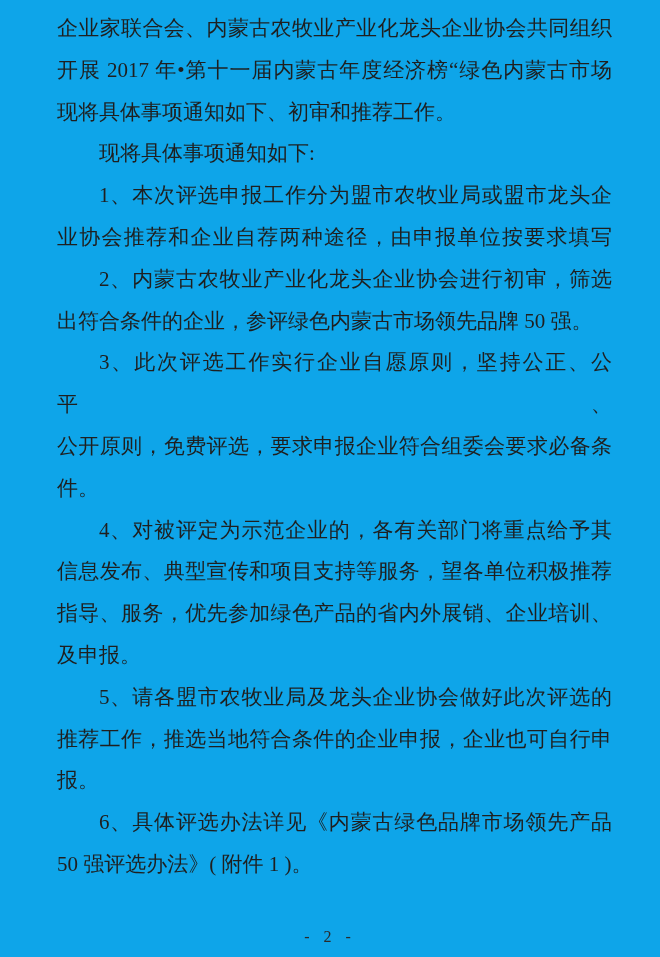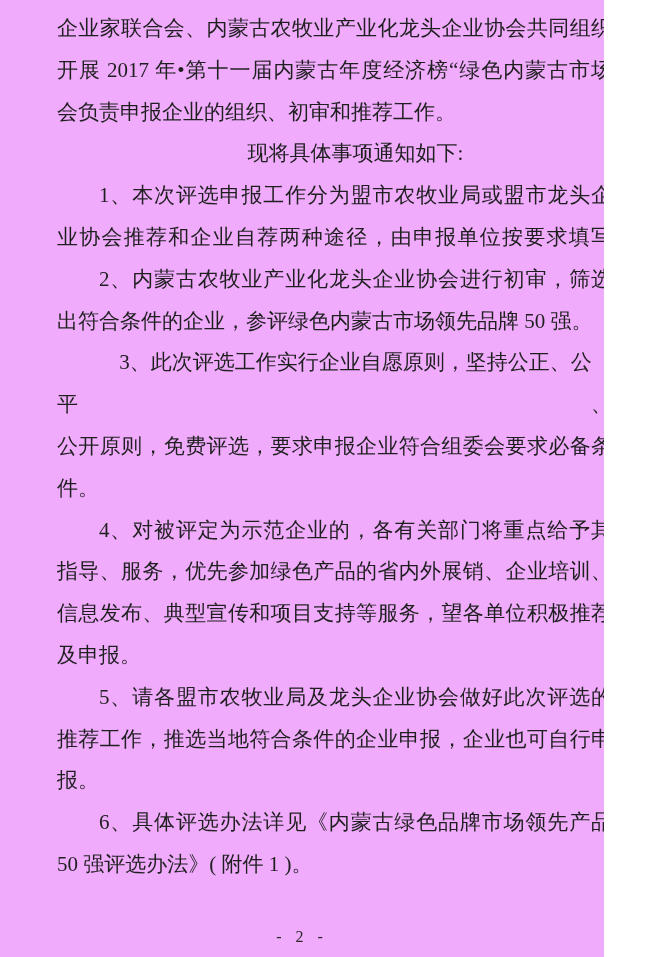--- a/index.html
+++ b/index.html
@@ -2,23 +2,23 @@
 <html><head>
 <meta charset="utf-8">
 <style>
   html, body {
     margin: 0;
     padding: 0;
     background: #ffffff;
   }
   .page {
     position: relative;
-    width: 604px;
+    width: 660px;
     height: 957px;
-    background: #f0abfc;
+    background: #0ea5e9;
     overflow: hidden;
     font-family: "Liberation Serif", "DejaVu Serif", serif;
     color: #1f1f1f;
   }
   .doc-body {
     position: absolute;
     left: 57px;
     top: 8px;
     width: 555px;
     font-size: 21px;
@@ -30,53 +30,52 @@
     white-space: normal;
     word-break: break-all;
   }
   .doc-line.fill {
     text-align: justify;
     text-align-last: justify;
     text-justify: inter-character;
   }
   .doc-line.indent {
     text-indent: 42px;
-    text-align: center;
   }
   .page-footer {
     position: absolute;
     left: 0;
     right: 0;
     top: 928px;
     text-align: center;
     font-size: 16px;
     letter-spacing: 5px;
     color: #2a2a2a;
   }
 </style>
 </head>
 <body>
 
 <div class="page">
   <div class="doc-body">
 
   <div class="doc-line fill">企业家联合会、内蒙古农牧业产业化龙头企业协会共同组织</div>
       <div class="doc-line fill">开展 2017 年•第十一届内蒙古年度经济榜“绿色内蒙古市场</div>
-      <div class="doc-line">会负责申报企业的组织、初审和推荐工作。</div>
+      <div class="doc-line">现将具体事项通知如下、初审和推荐工作。</div>
       <div class="doc-line indent">现将具体事项通知如下:</div>
       <div class="doc-line indent fill">1、本次评选申报工作分为盟市农牧业局或盟市龙头企</div>
       <div class="doc-line fill">业协会推荐和企业自荐两种途径，由申报单位按要求填写</div>
       <div class="doc-line indent fill">2、内蒙古农牧业产业化龙头企业协会进行初审，筛选</div>
       <div class="doc-line">出符合条件的企业，参评绿色内蒙古市场领先品牌 50 强。</div>
       <div class="doc-line indent fill">3、此次评选工作实行企业自愿原则，坚持公正、公平、</div>
       <div class="doc-line fill">公开原则，免费评选，要求申报企业符合组委会要求必备条</div>
       <div class="doc-line">件。</div>
       <div class="doc-line indent fill">4、对被评定为示范企业的，各有关部门将重点给予其</div>
+      <div class="doc-line fill">信息发布、典型宣传和项目支持等服务，望各单位积极推荐</div>
       <div class="doc-line fill">指导、服务，优先参加绿色产品的省内外展销、企业培训、</div>
-      <div class="doc-line fill">信息发布、典型宣传和项目支持等服务，望各单位积极推荐</div>
       <div class="doc-line">及申报。</div>
       <div class="doc-line indent fill">5、请各盟市农牧业局及龙头企业协会做好此次评选的</div>
       <div class="doc-line fill">推荐工作，推选当地符合条件的企业申报，企业也可自行申</div>
       <div class="doc-line">报。</div>
       <div class="doc-line indent fill">6、具体评选办法详见《内蒙古绿色品牌市场领先产品</div>
       <div class="doc-line">50 强评选办法》( 附件 1 )。</div>
     </div>
   <div class="page-footer">- 2 -</div>
 </div>
 

